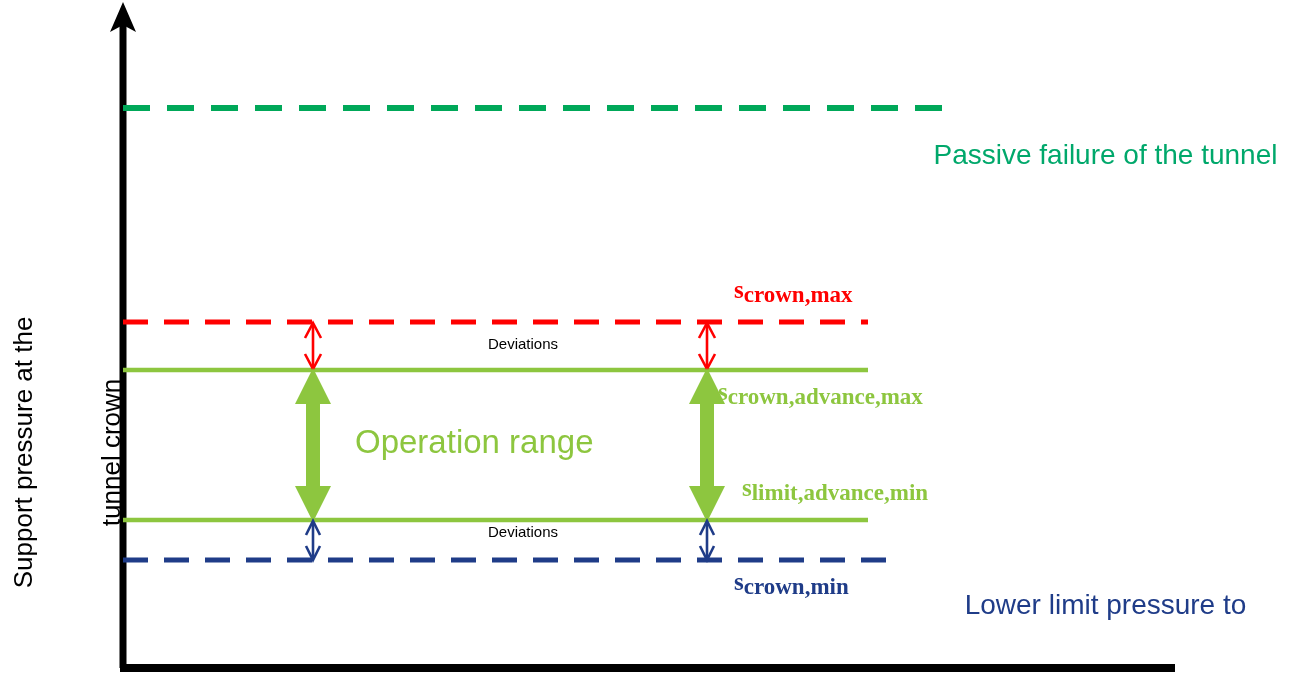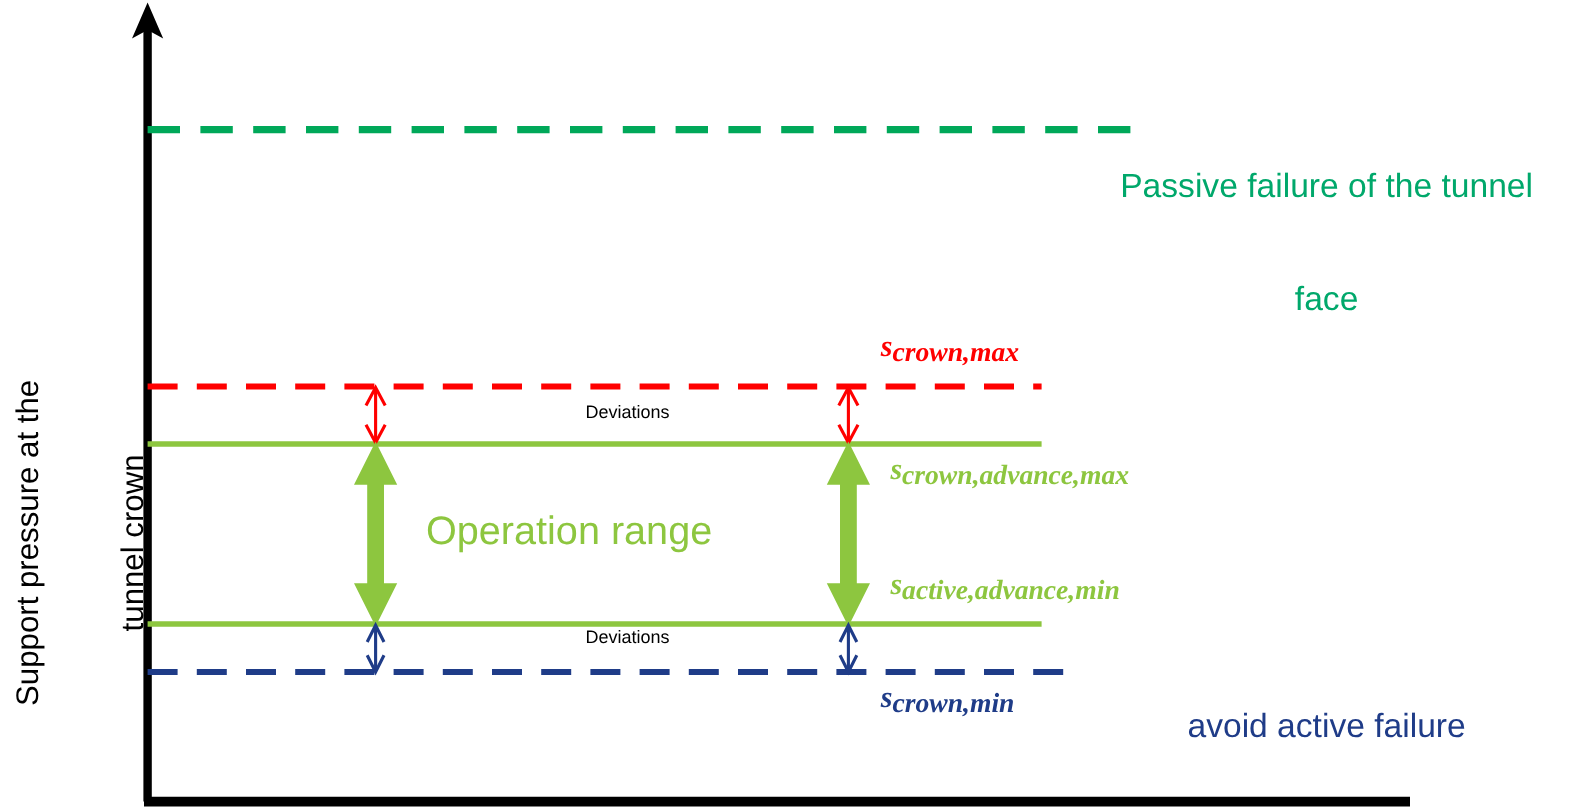--- a/index.html
+++ b/index.html
@@ -63,28 +63,27 @@
   .desc-lower {
     left: 898px;
     top: 526px;
     width: 415px;
     color: #1f3c88;
   }
 
   
   .sym {
     font-family: "Liberation Serif", serif;
-    font-style: italic;
     font-weight: bold;
     white-space: nowrap;
   }
   .sym .base { font-size: 25px; }
   .sym .sub  { font-size: 23px; }
   .sym-crown-max      { left: 734px; top: 276px; color: #ff0000; }
-  .sym-advance-max    { left: 742px; top: 378px; color: #8dc63f; }
+  .sym-advance-max    { left: 718px; top: 378px; color: #8dc63f; }
   .sym-advance-min    { left: 742px; top: 474px; color: #8dc63f; }
   .sym-crown-min      { left: 734px; top: 568px; color: #1f3c88; }
 
   
   .deviation-label {
     font-size: 15px;
     color: #000000;
     text-align: center;
   }
   .dev-upper { left: 398px; top: 336px; width: 250px; }
@@ -163,38 +162,38 @@
     </g>
   </svg>
 
   <div class="txt ylabel">
     <div>Support pressure at the</div>
     <div>tunnel crown</div>
   </div>
 
   <div class="txt desc desc-passive">
     <div>Passive failure of the tunnel</div>
-    <div>face</div>
   </div>
 
 
   <div class="txt desc desc-lower">
+    <div>Lower limit pressure to</div>
     <div>avoid active failure</div>
   </div>
 
   <div class="txt sym sym-crown-max">
     <span class="base">s</span><sub class="sub">crown,max</sub>
   </div>
 
   <div class="txt sym sym-advance-max">
     <span class="base">s</span><sub class="sub">crown,advance,max</sub>
   </div>
 
   <div class="txt sym sym-advance-min">
-    <span class="base">s</span><sub class="sub">active,advance,min</sub>
+    <span class="base">s</span><sub class="sub">limit,advance,min</sub>
   </div>
 
   <div class="txt sym sym-crown-min">
     <span class="base">s</span><sub class="sub">crown,min</sub>
   </div>
 
   <div class="txt deviation-label dev-upper">Deviations</div>
 
   <div class="txt deviation-label dev-lower">Deviations</div>
 

